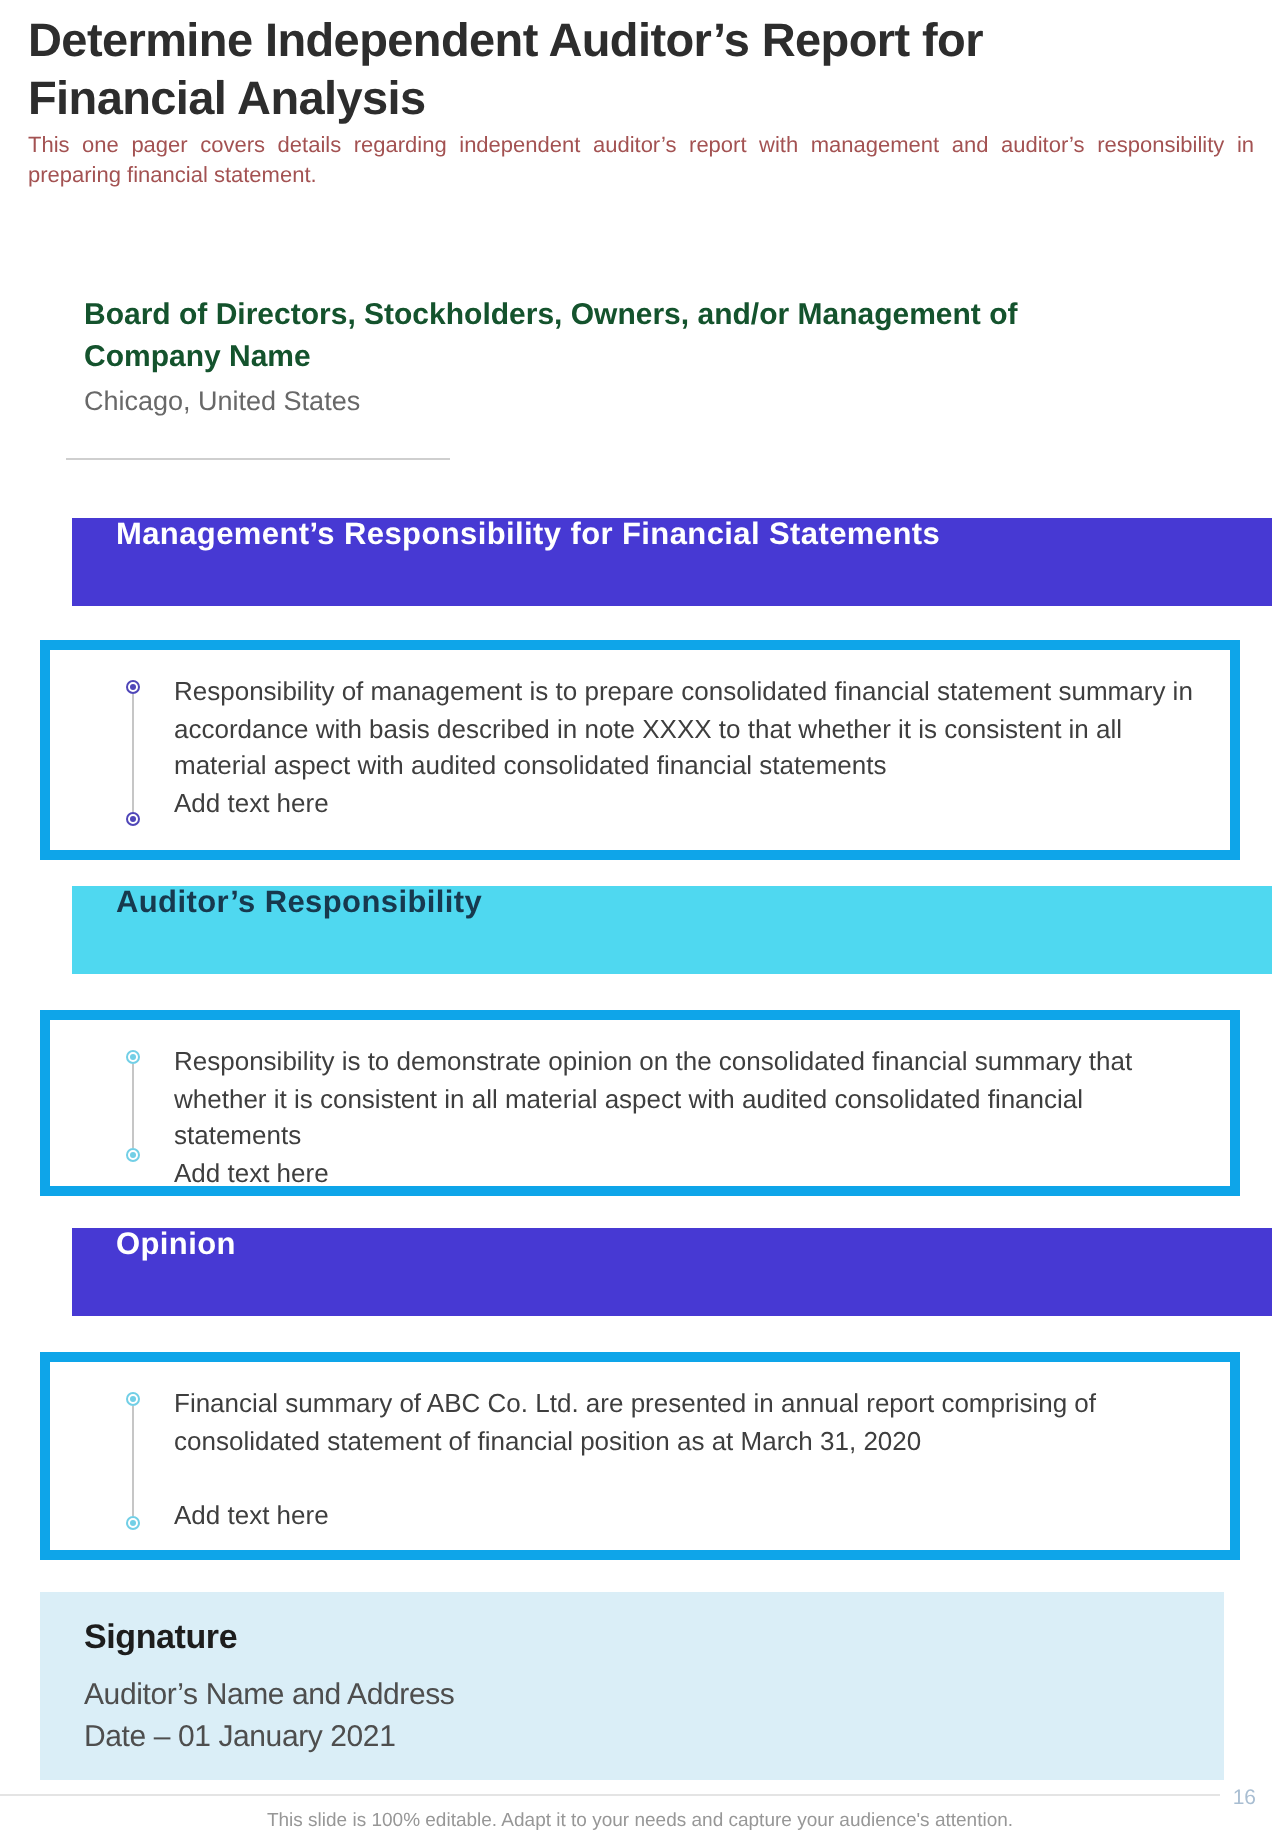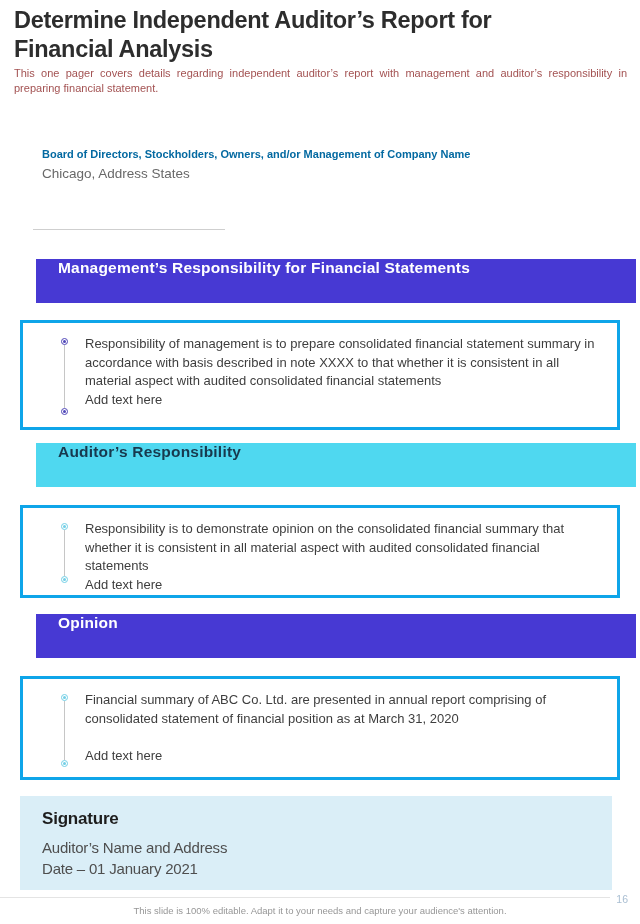--- a/index.html
+++ b/index.html
@@ -14,39 +14,39 @@
     position:absolute; left:14px; top:6px; width:578px;
     font-size:23.5px; font-weight:bold; color:#2d2d2d;
     line-height:1.23; letter-spacing:-0.3px;
   }
   .subtitle {
     position:absolute; left:14px; top:66px; width:613px;
     font-size:11px; color:var(--subtitle-red); line-height:1.32;
     text-align:justify;
   }
   .recipient { position:absolute; left:42px; top:147px; width:528px; }
-  .recipient-heading { font-size:11px; font-weight:bold; color:#0369a1; line-height:1.4; margin-bottom:3px; }
+  .recipient-heading { font-size:15px; font-weight:bold; color:#14532d; line-height:1.4; margin-bottom:3px; }
   .recipient-line { font-size:13.5px; color:#686868; line-height:1.33; }
   .recipient-underline {
     position:absolute; left:33px; top:229px; width:192px; height:0;
     border-top:1px solid #cfcfcf;
   }
   .banner {
     position:absolute; left:36px; width:600px; height:44px;
     display:flex; align-items:flex-start; padding-left:22px;
     font-size:15.5px; font-weight:bold; letter-spacing:0.2px;
   }
   .banner.indigo { background:var(--accent-indigo); color:#ffffff; }
   .banner.cyan   { background:var(--accent-cyan);   color:#17394e; }
   #banner-1 { top:259px; }
   #banner-2 { top:443px; }
   #banner-3 { top:614px; }
   .content-box {
     position:absolute; left:20px; width:600px;
-    border:3px solid #0ea5e9; background:#ffffff;
+    border:5px solid #0ea5e9; background:#ffffff;
   }
   #box-1 { top:320px; height:110px; }
   #box-2 { top:505px; height:93px;  }
   #box-3 { top:676px; height:104px; }
   .rail {
     position:absolute; left:36px; top:15px; bottom:12px; width:11px;
     display:flex; flex-direction:column; align-items:center;
   }
   #box-3 .rail { bottom:10px; }
   .rail .line { flex:1; width:1px; background:#c6c6c6; }
@@ -83,21 +83,21 @@
 </head>
 <body>
 
 <div class="page">
 
   <div class="title">Determine Independent Auditor’s Report for Financial Analysis</div>
   <div class="subtitle">This one pager covers details regarding independent auditor’s report with management and auditor’s responsibility in preparing financial statement.</div>
 
   <div class="recipient">
     <div class="recipient-heading">Board of Directors, Stockholders, Owners, and/or Management of Company Name</div>
-    <div class="recipient-line">Chicago, Address States</div>
+    <div class="recipient-line">Chicago, United States</div>
   </div>
   <div class="recipient-underline"></div>
 
   <div class="banner indigo" id="banner-1">
     <span>Management’s Responsibility for Financial Statements</span>
   </div>
   <div class="content-box" id="box-1">
     <div class="rail">
       <span class="bullet indigo"></span>
       <span class="line"></span>

